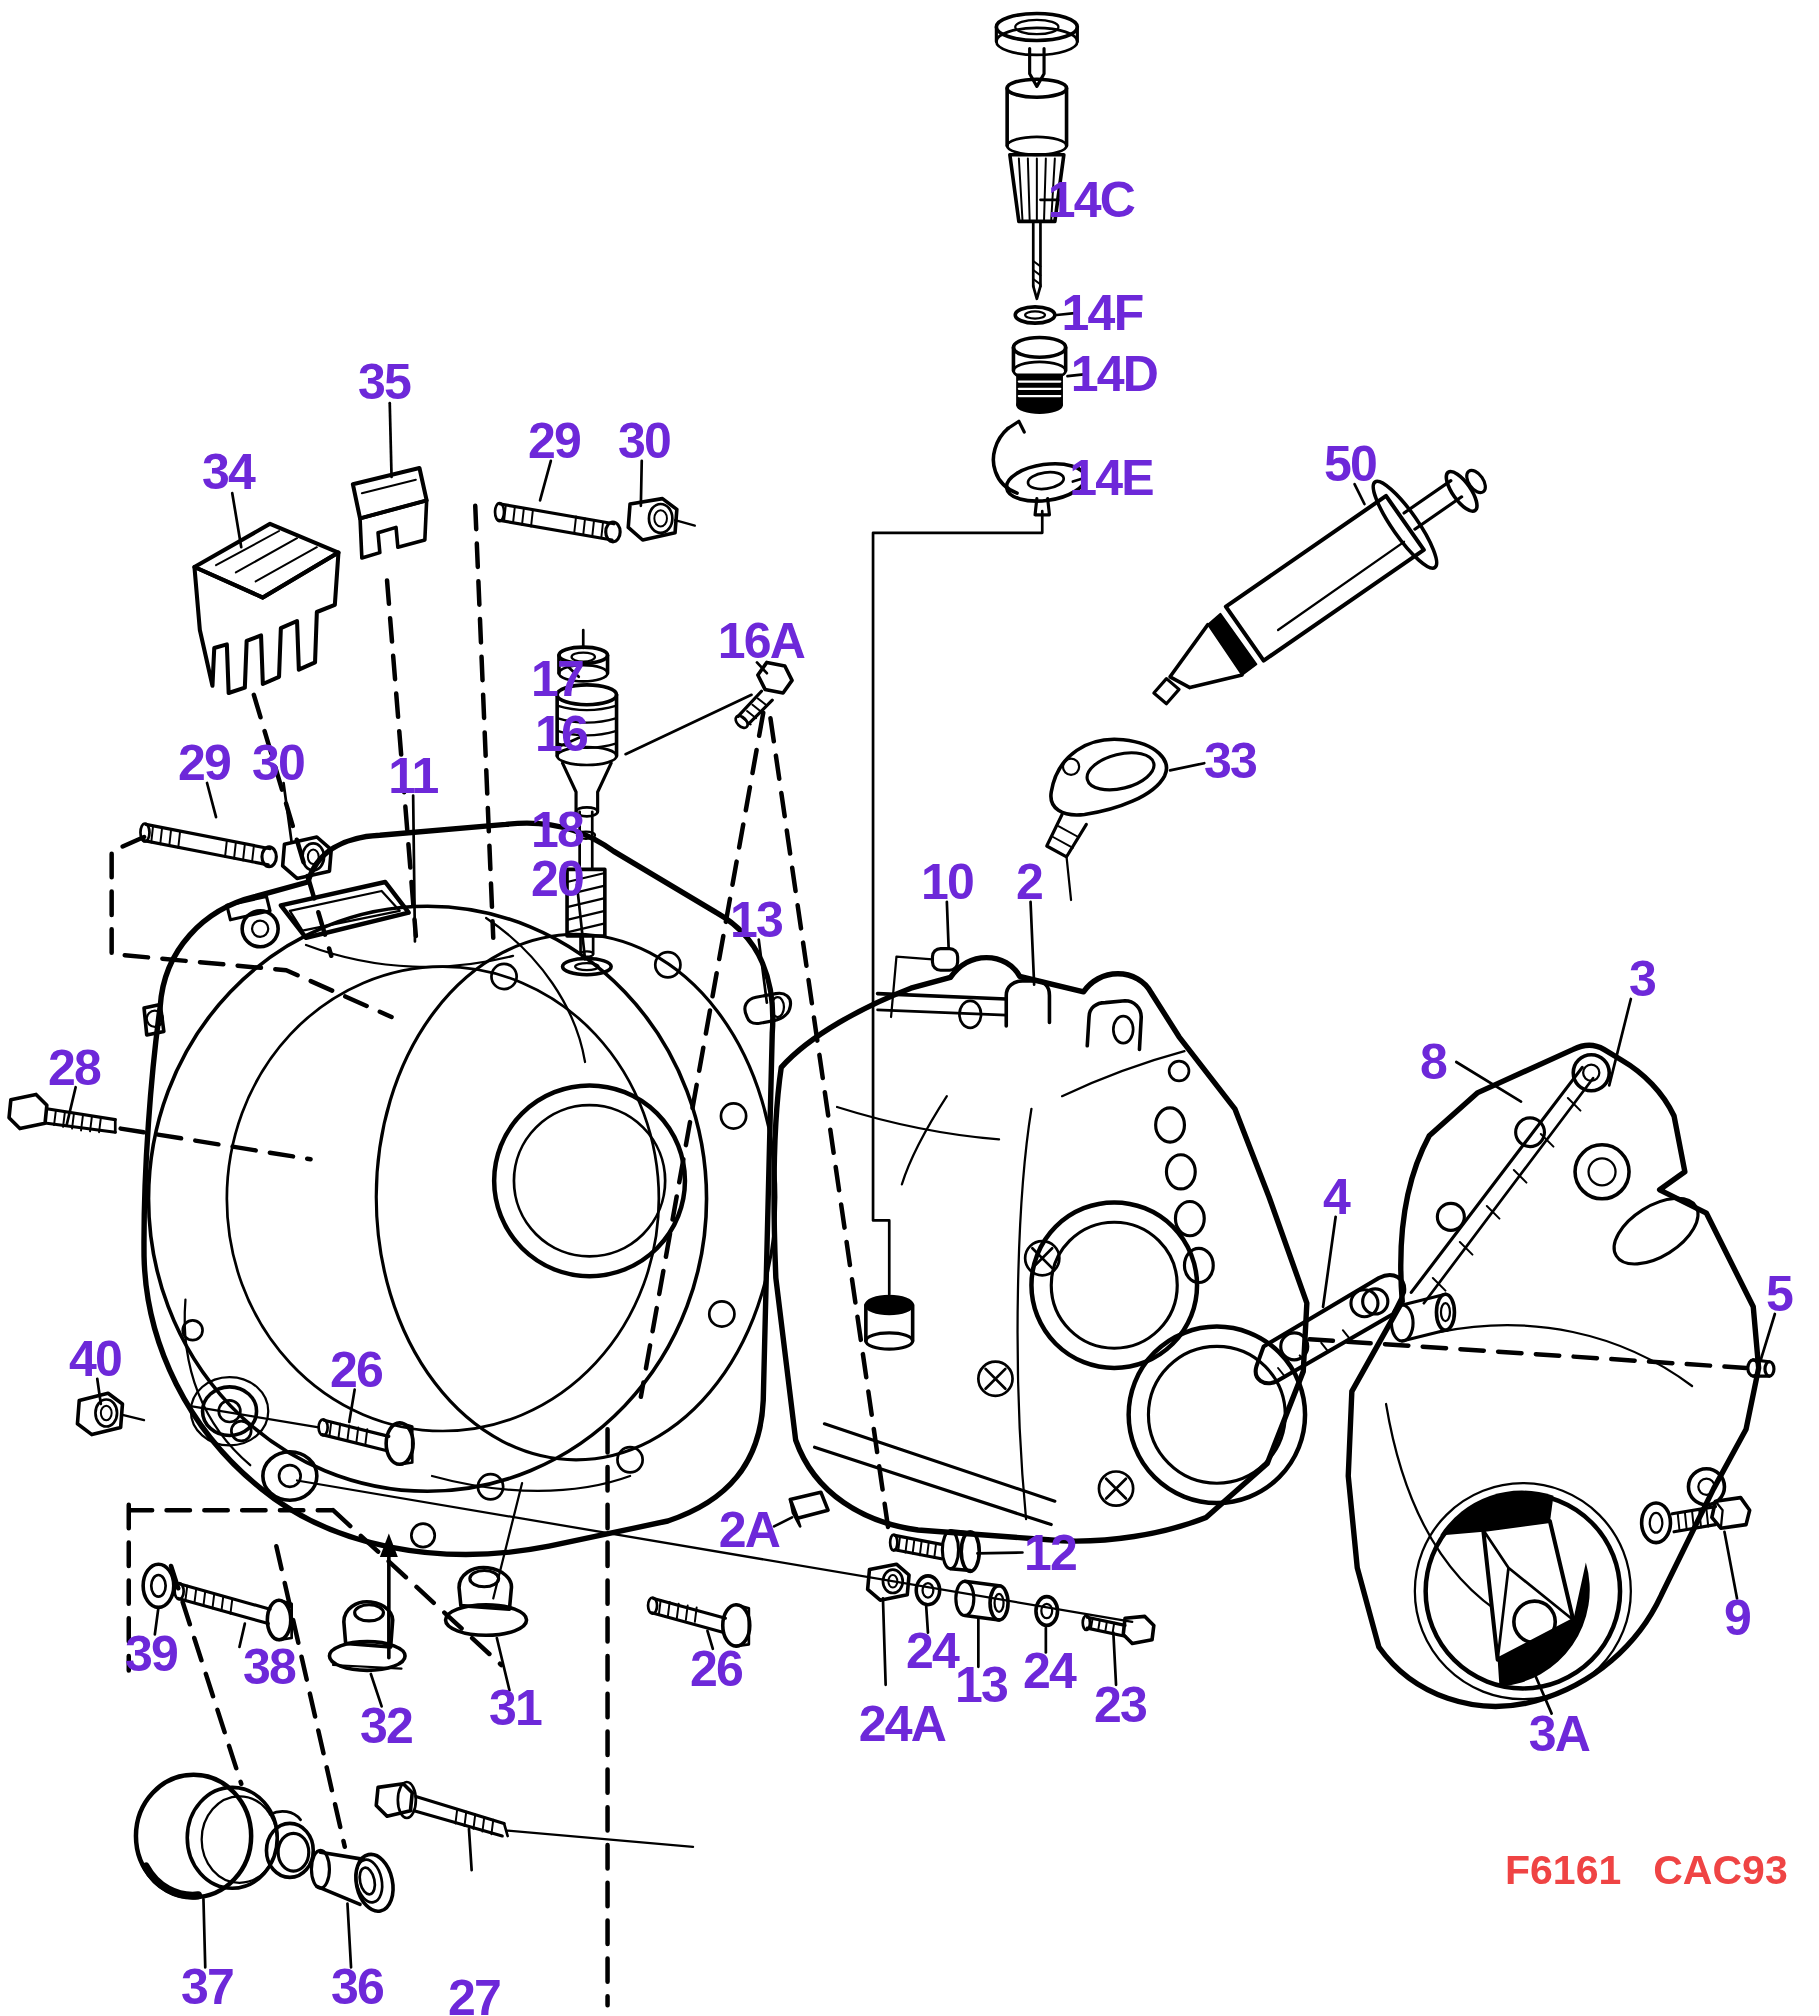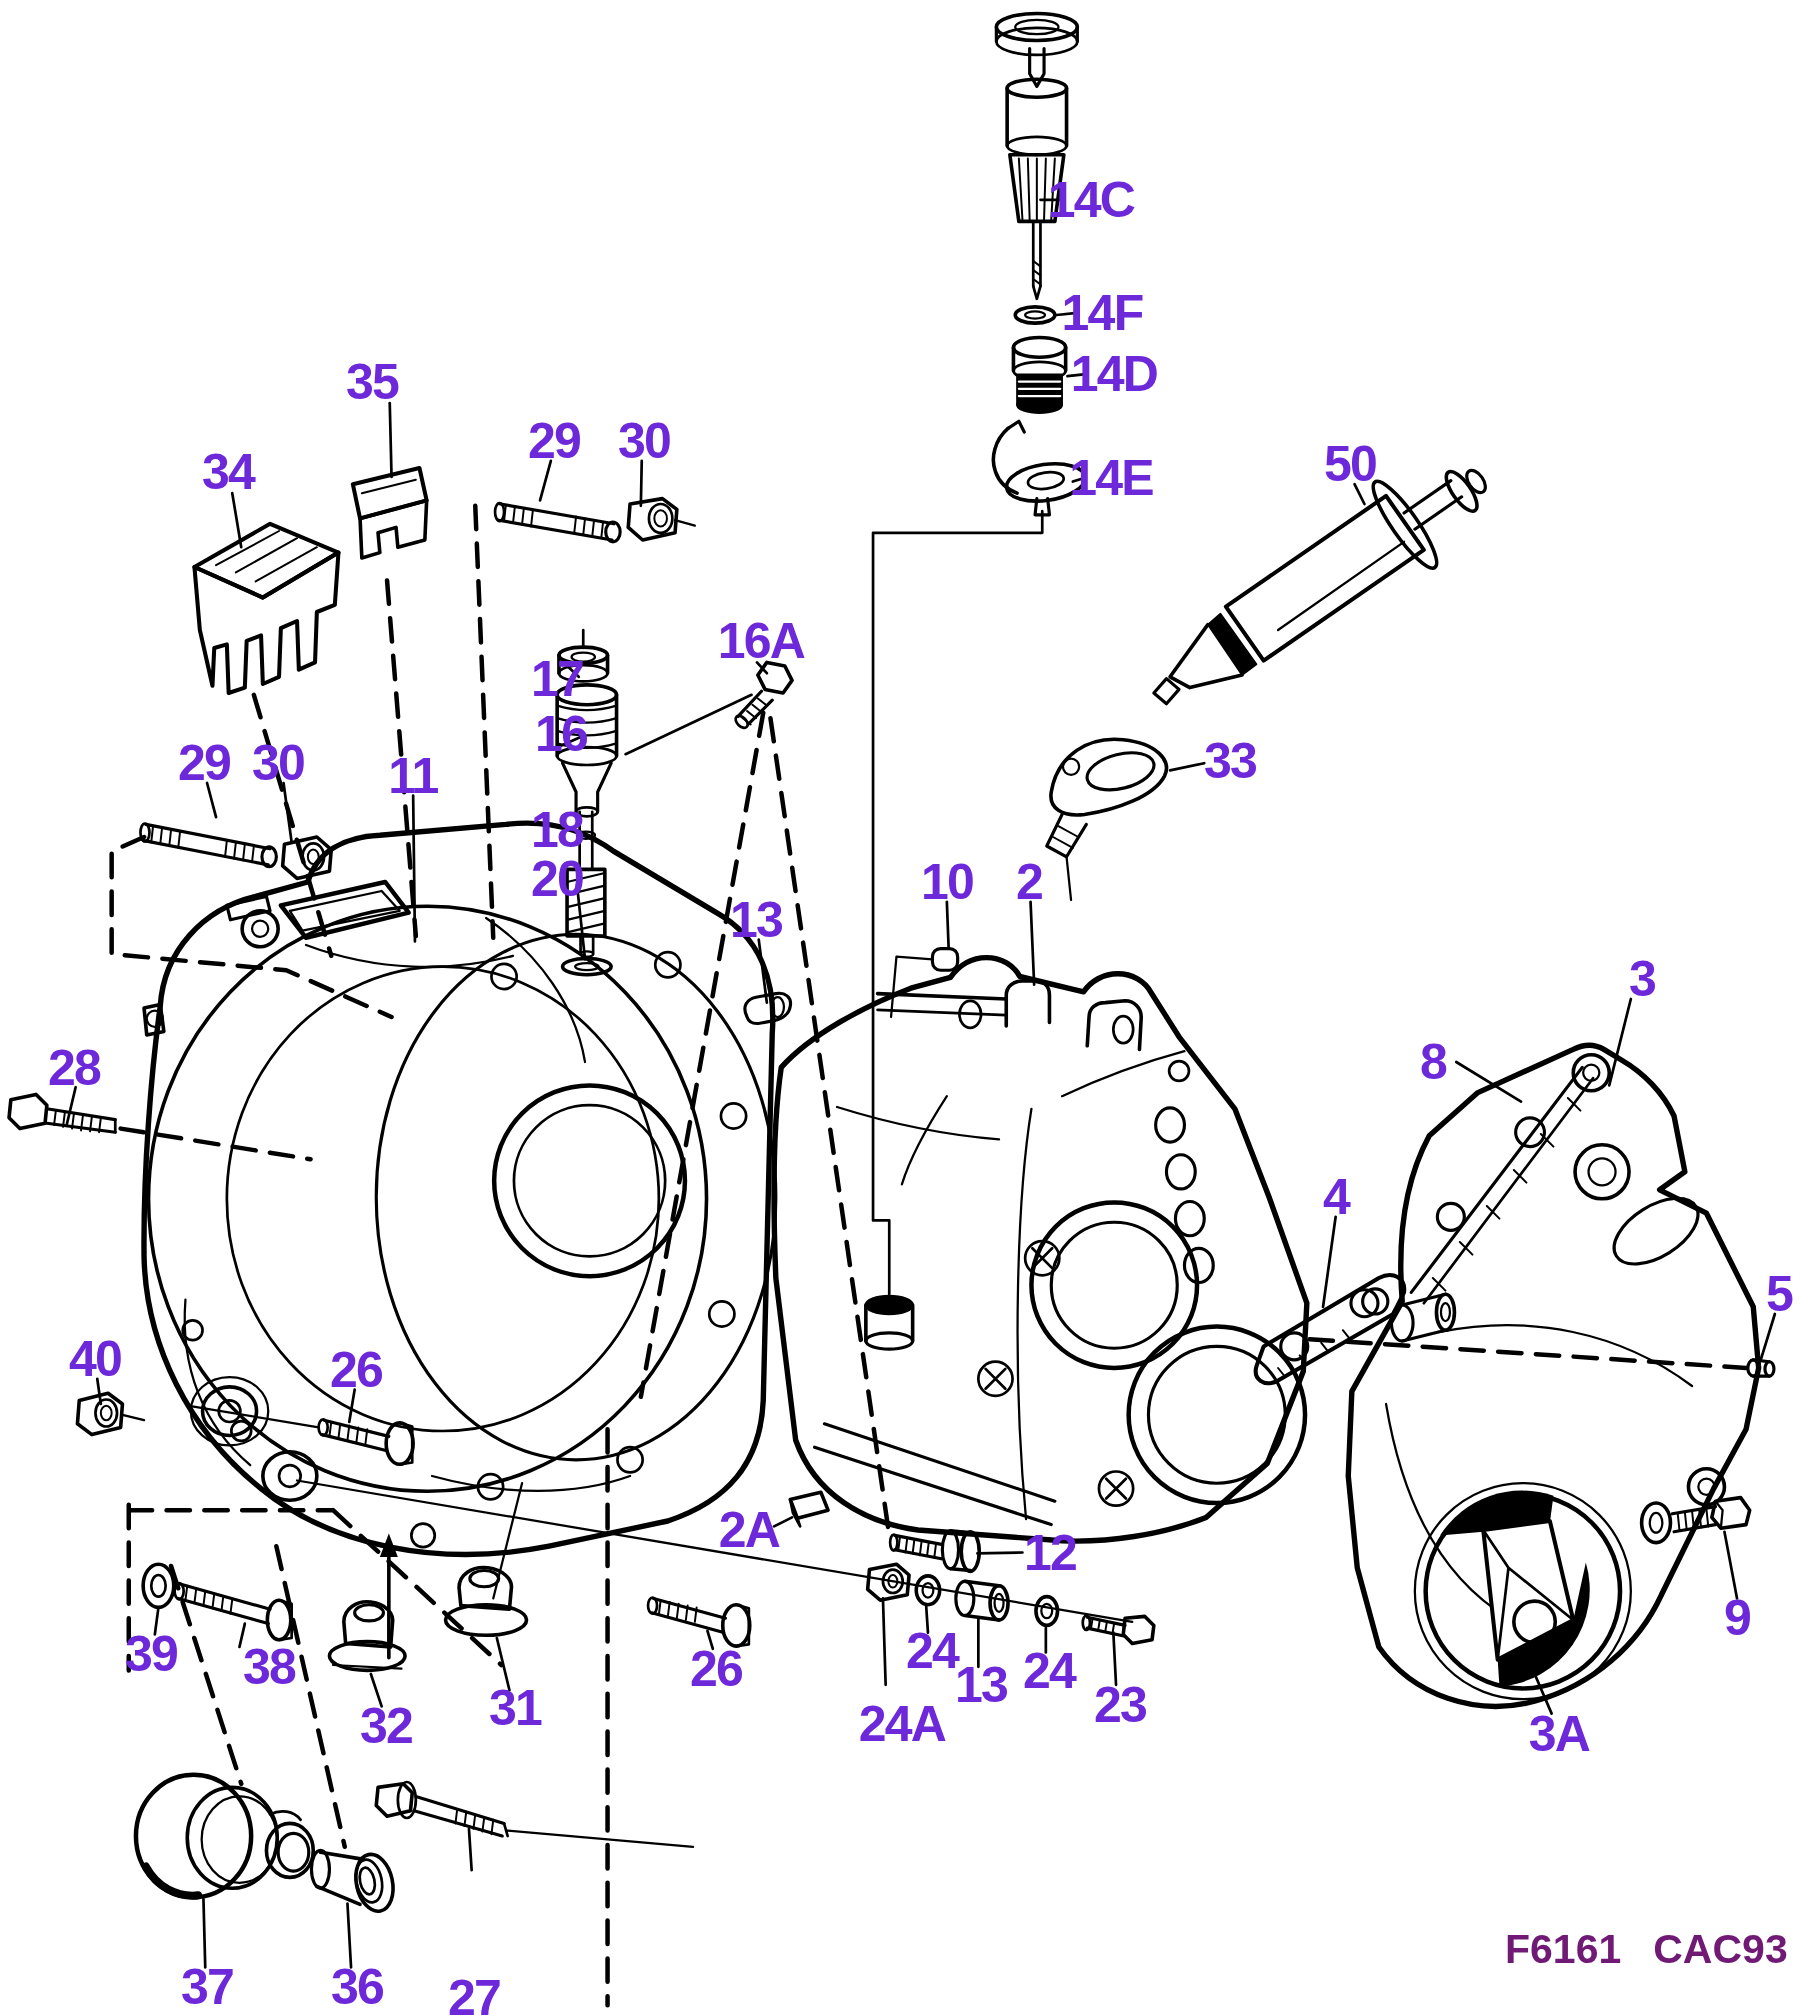--- a/index.html
+++ b/index.html
@@ -1,21 +1,21 @@
 <!DOCTYPE html>
 <html style="font-size:14.4px"><head>
 <meta charset="utf-8">
 <style>
   html,body{margin:0;padding:0;background:#fff;}
   #stage{position:relative;width:1819px;height:2016px;background:#fff;overflow:hidden;
          font-family:"Liberation Sans",sans-serif;}
   #art{position:absolute;left:0;top:0;}
   .co{position:absolute;transform:translate(-50%,-50%);font:700 50px "Liberation Sans",sans-serif;
       letter-spacing:-1.8px;color:#6d28d9;white-space:nowrap;}
-  #figcode{position:absolute;left:1505px;top:1926px;font:700 41px "Liberation Sans",sans-serif;color:#701a75;}
+  #figcode{position:absolute;left:1505px;top:1847px;font:700 41px "Liberation Sans",sans-serif;color:#ef4444;}
   #figcode span{margin-right:32px;}
   #figcode span:last-child{margin-right:0;}
   svg *{vector-effect:none;}
 </style>
 </head>
 <body>
 
 <div id="stage">
 
 <svg id="art" width="1819" height="2016" viewBox="0 0 2021 2240" fill="none" stroke="#000" stroke-linecap="round" stroke-linejoin="round">
@@ -466,21 +466,21 @@
     <path d="M566,1878 L552,1820"></path>
     <path d="M524,2078 L521,2032"></path>
     <path d="M228,2186 L226,2110"></path>
     <path d="M390,2186 L386,2115"></path>
     <path d="M1724,1904 L1700,1848"></path>
     <path d="M1930,1776 L1916,1702"></path>
   </g>
 </svg>
 
   <div id="callouts">
-      <div class="co" style="left: 372px; top: 382px;">35</div>
+      <div class="co" style="left: 384px; top: 382px;">35</div>
       <div class="co" style="left: 228px; top: 472px;">34</div>
       <div class="co" style="left: 554px; top: 441px;">29</div>
       <div class="co" style="left: 644px; top: 441px;">30</div>
       <div class="co" style="left: 1091px; top: 200px;">14C</div>
       <div class="co" style="left: 1102px; top: 313px;">14F</div>
       <div class="co" style="left: 1114px; top: 374px;">14D</div>
       <div class="co" style="left: 1111px; top: 478px;">14E</div>
       <div class="co" style="left: 1350px; top: 464px;">50</div>
       <div class="co" style="left: 761px; top: 641px;">16A</div>
       <div class="co" style="left: 557px; top: 679px;">17</div>

